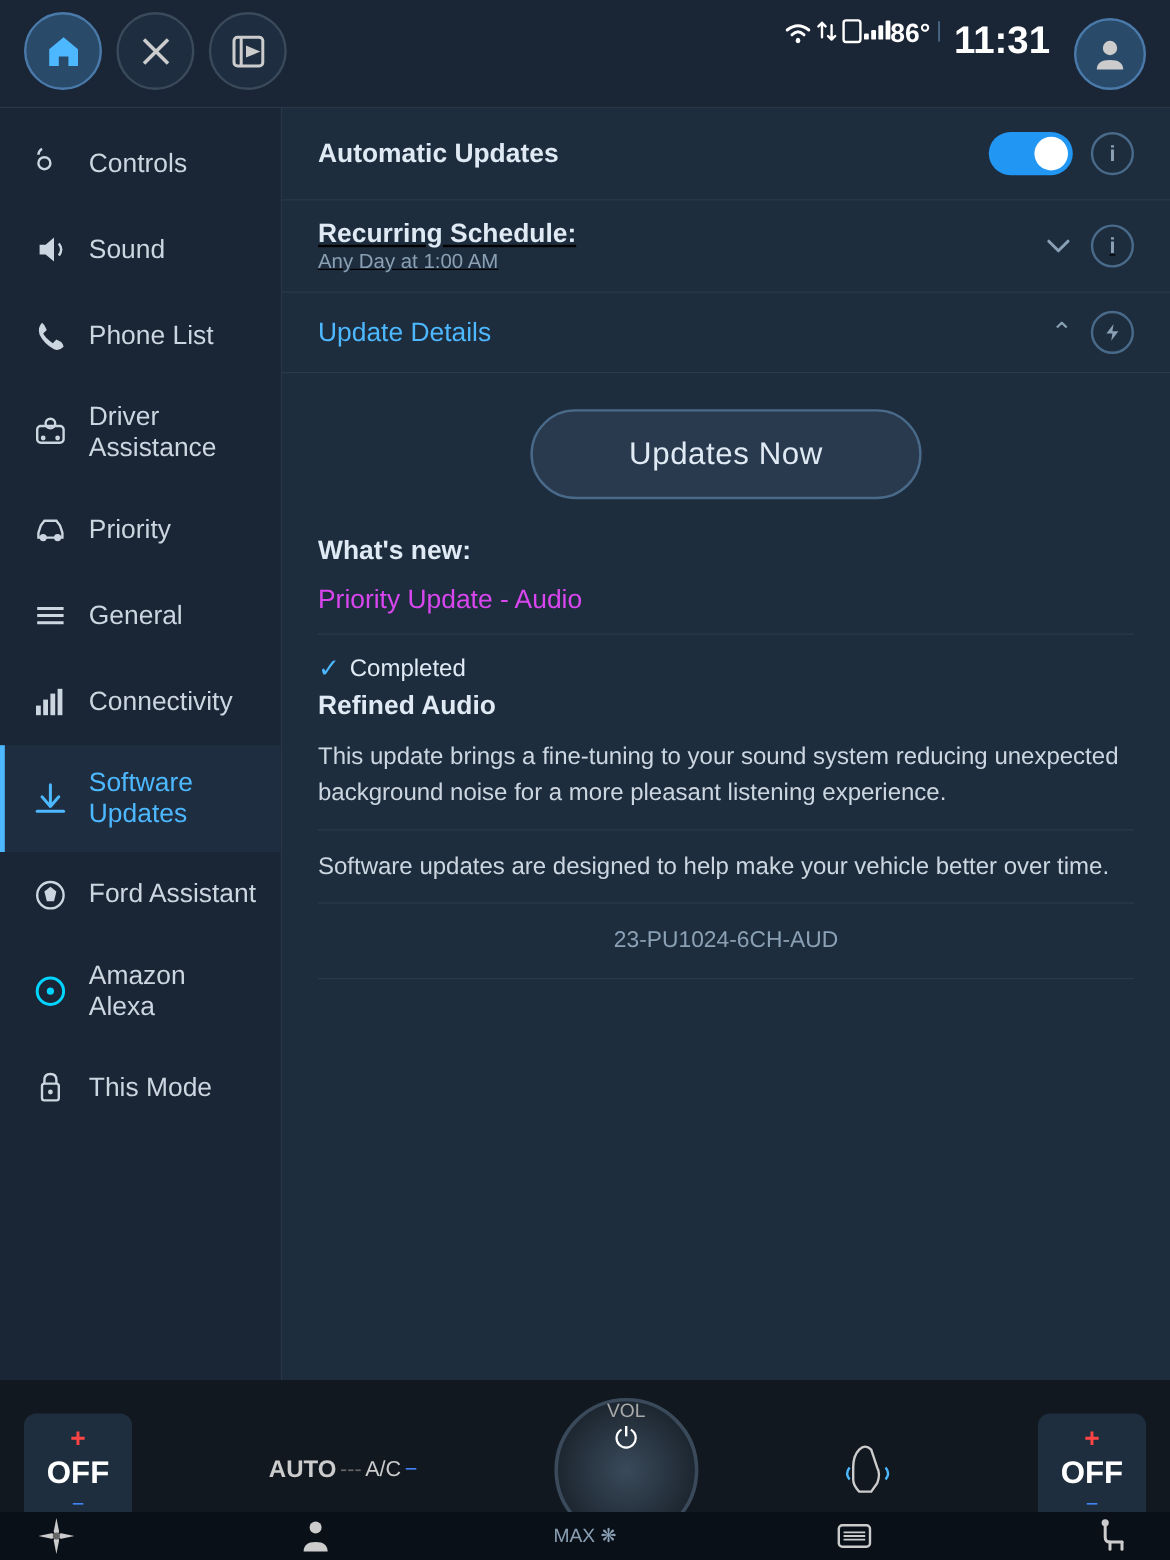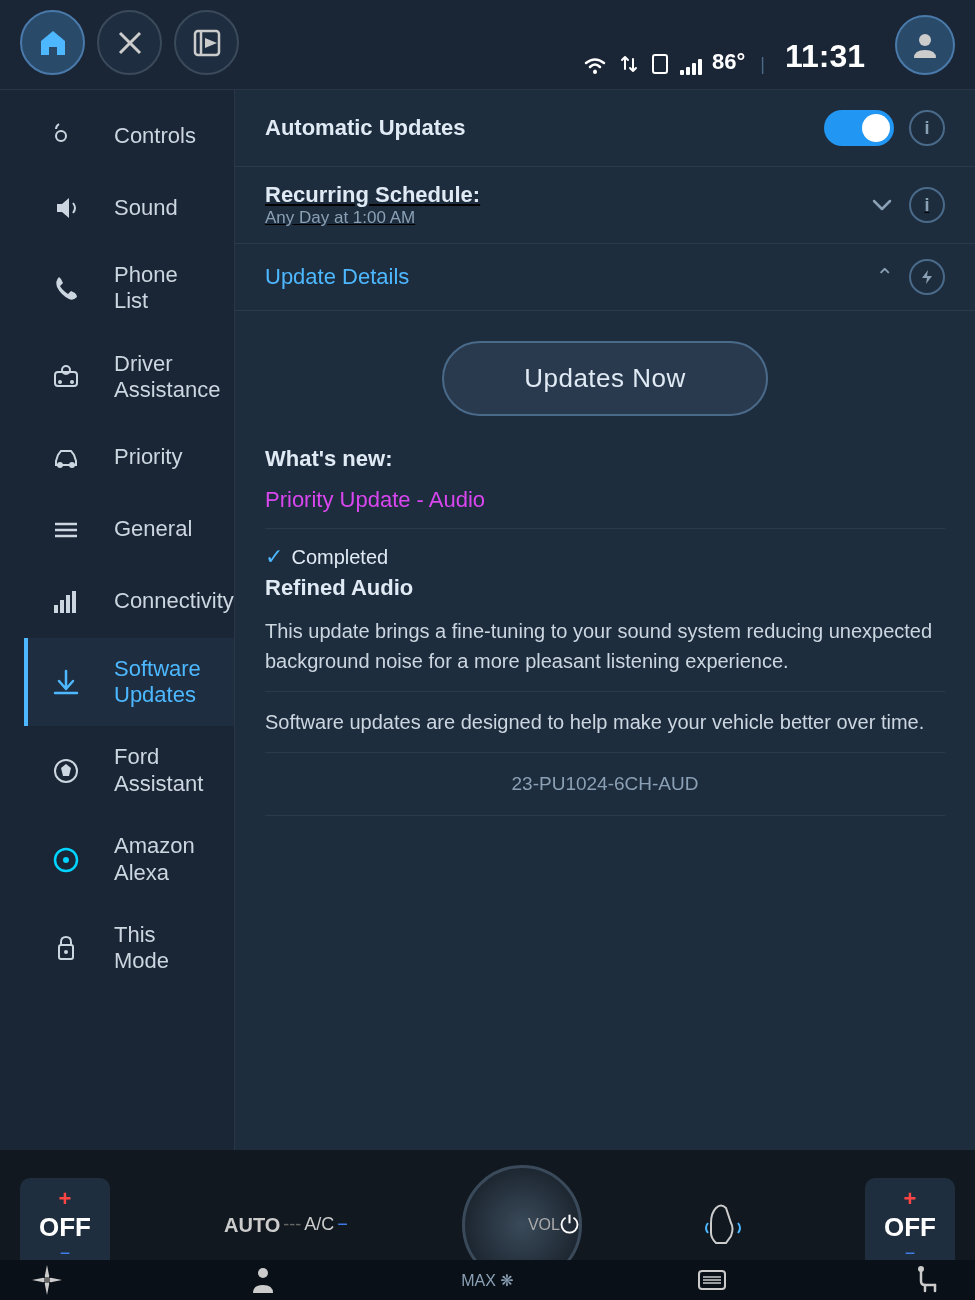--- a/index.html
+++ b/index.html
@@ -55,22 +55,21 @@
     }
 
     .nav-btn.home { background: #2a4a6a; border-color: #4a7aaa; }
     .nav-btn.close { background: #1e2e40; }
     .nav-btn.media { background: #1e2e40; }
 
     .nav-btn svg { width: 32px; height: 32px; }
 
     .status-icons {
       display: flex;
-      align-items: flex-end;
-      gap: 10px;
+      align-items: flex-start;
       color: #fff;
       font-size: 18px;
     }
 
     .status-icons .temp {
       font-size: 22px;
       font-weight: bold;
       margin-right: 5px;
     }
 
@@ -104,28 +103,27 @@
       width: 235px;
       background: #1a2535;
       border-right: 1px solid #2a3545;
       padding: 10px 0;
       overflow-y: auto;
     }
 
     .sidebar-item {
       display: flex;
       align-items: center;
-      gap: 30px;
+      gap: 14px;
       padding: 18px 20px;
       cursor: pointer;
       color: #ccd6e0;
       font-size: 22px;
       font-weight: 500;
       border-left: 4px solid transparent;
-      margin-left: 24px;
     }
     .sidebar-item.active {
       color: #4db8ff;
       border-left: 4px solid #4db8ff;
       background: #1e2e40;
     }
 
     .sidebar-item .icon {
       width: 36px;
       height: 36px;
@@ -375,23 +373,23 @@
       font-size: 18px;
     }
 
     .vol-knob {
       width: 120px;
       height: 120px;
       border-radius: 50%;
       background: radial-gradient(circle, #3a4a5a, #111820);
       border: 3px solid #3a4a5a;
       display: flex;
-      flex-direction: row;
-      align-items: center;
-      justify-content: flex-end;
+      flex-direction: column;
+      align-items: center;
+      justify-content: flex-start;
       cursor: pointer;
       color: #fff;
     }
 
     .vol-label { font-size: 16px; color: #aaa; }
     .vol-icon { font-size: 24px; }
 
     .seat-heat-right {
       display: flex;
       flex-direction: column;

